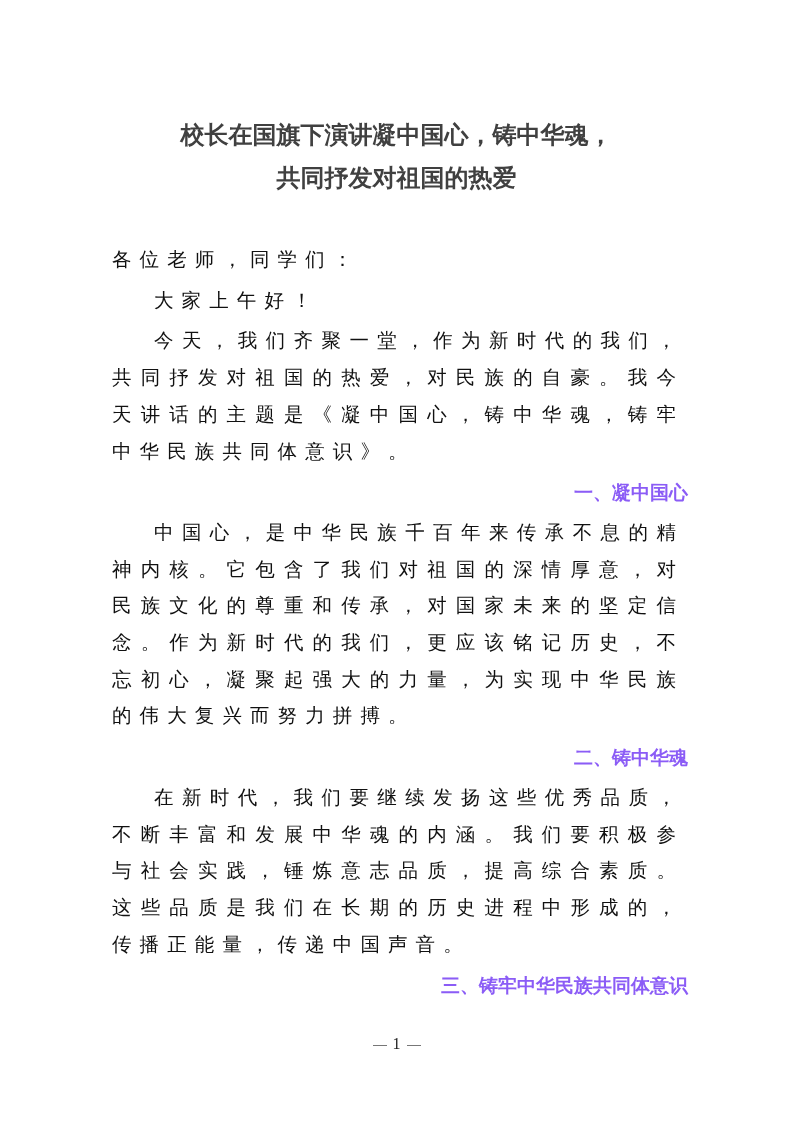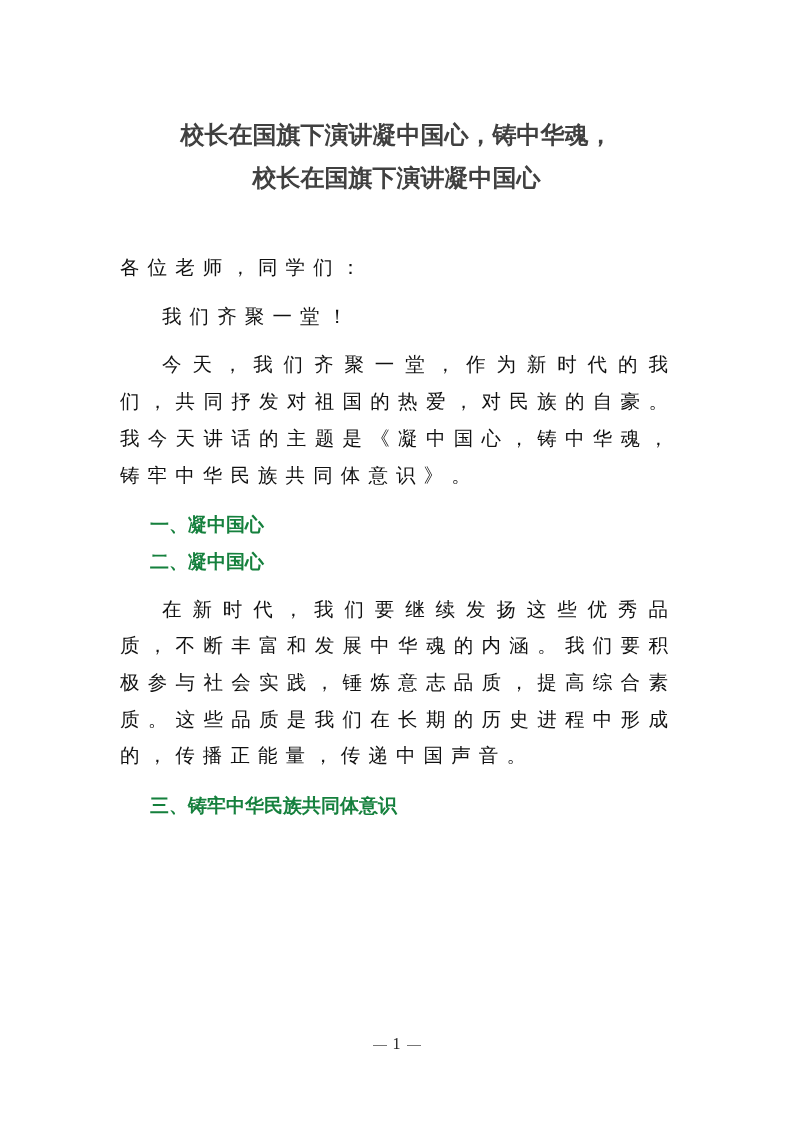--- a/index.html
+++ b/index.html
@@ -12,48 +12,49 @@
     letter-spacing: 0px;
   }
   .t1 { top: 113px; }
   .t2 { top: 156px; }
   .body {
     position: absolute; left: 108px; top: 238px; width: 580px;
     font-family: "DejaVu Serif", "Liberation Serif", serif;
     font-size: 19.5px; color: #111; line-height: 36.7px;
     letter-spacing: 8.1px;
   }
-  .p { margin: 12px; text-align: justify; text-align-last: left; }
+  .p { margin: 4px; text-align: justify; text-align-last: left; }
   .indent { text-indent: 42px; }
   .h {
     margin: 0; padding-left: 42px;
     font-family: "DejaVu Sans", "Liberation Sans", sans-serif;
-    font-weight: bold; font-size: 19px; letter-spacing: 0px; color: #15803d;
+    font-weight: bold; font-size: 19px; letter-spacing: 0px; color: #8b5cf6; text-align: right;
   }
   .footer {
     position: absolute; top: 1035px; left: 0; width: 793px; text-align: center;
     font-family: "Liberation Serif", serif; font-size: 16px; color: #222;
   }
   .footer .dash { display: inline-block; width: 14px; height: 1px; background: #777; vertical-align: middle; margin: 0 6px; }
 </style>
 </head>
 <body>
 
 <div class="page">
   <div class="title t1">校长在国旗下演讲凝中国心，铸中华魂，</div>
-  <div class="title t2">校长在国旗下演讲凝中国心</div>
+  <div class="title t2">共同抒发对祖国的热爱</div>
 
   <div class="body">
     <p class="p">各位老师，同学们：</p>
-    <p class="p indent">我们齐聚一堂！</p>
+    <p class="p indent">大家上午好！</p>
     <p class="p indent">今天，我们齐聚一堂，作为新时代的我们，共同抒发对祖国的热爱，对民族的自豪。我今天讲话的主题是《凝中国心，铸中华魂，铸牢中华民族共同体意识》。</p>
 
     <p class="h">一、凝中国心</p>
+    <p class="p indent">中国心，是中华民族千百年来传承不息的精神内核。它包含了我们对祖国的深情厚意，对民族文化的尊重和传承，对国家未来的坚定信念。作为新时代的我们，更应该铭记历史，不忘初心，凝聚起强大的力量，为实现中华民族的伟大复兴而努力拼搏。</p>
 
-    <p class="h">二、凝中国心</p>
+    <p class="h">二、铸中华魂</p>
     <p class="p indent">在新时代，我们要继续发扬这些优秀品质，不断丰富和发展中华魂的内涵。我们要积极参与社会实践，锤炼意志品质，提高综合素质。这些品质是我们在长期的历史进程中形成的，传播正能量，传递中国声音。</p>
 
     <p class="h">三、铸牢中华民族共同体意识</p>
   </div>
 
   <div class="footer">
     <span class="dash"></span><span>1</span><span class="dash"></span>
   </div>
 </div>
 

